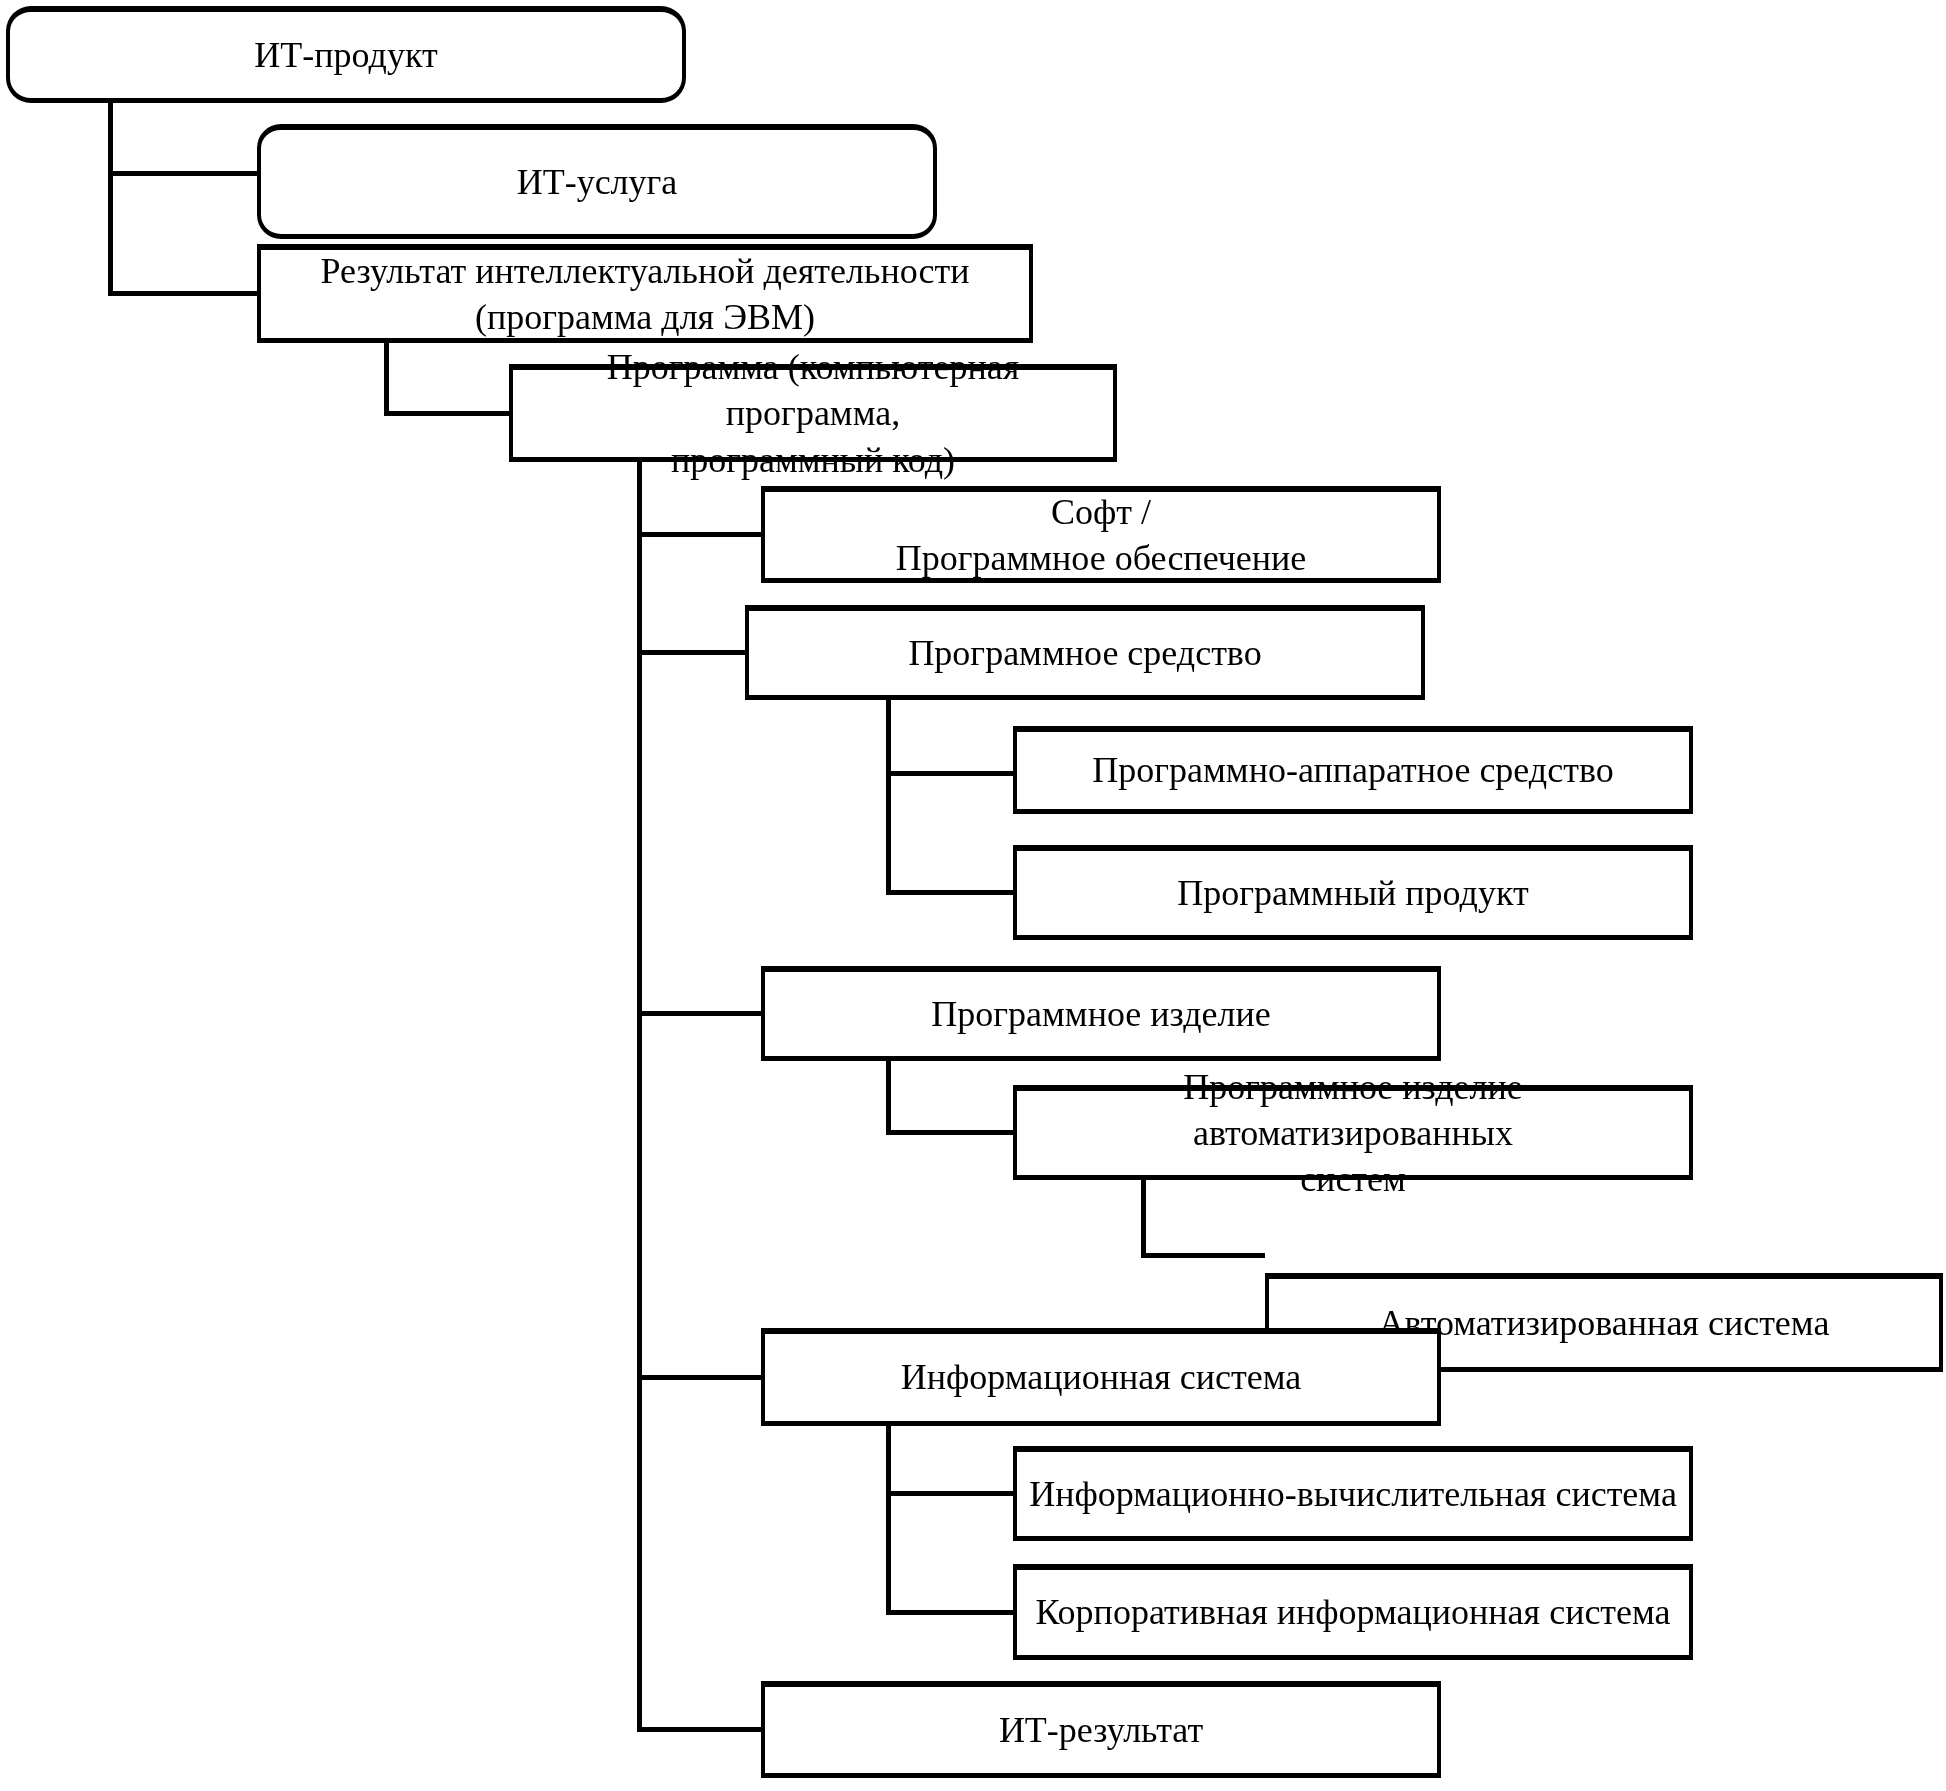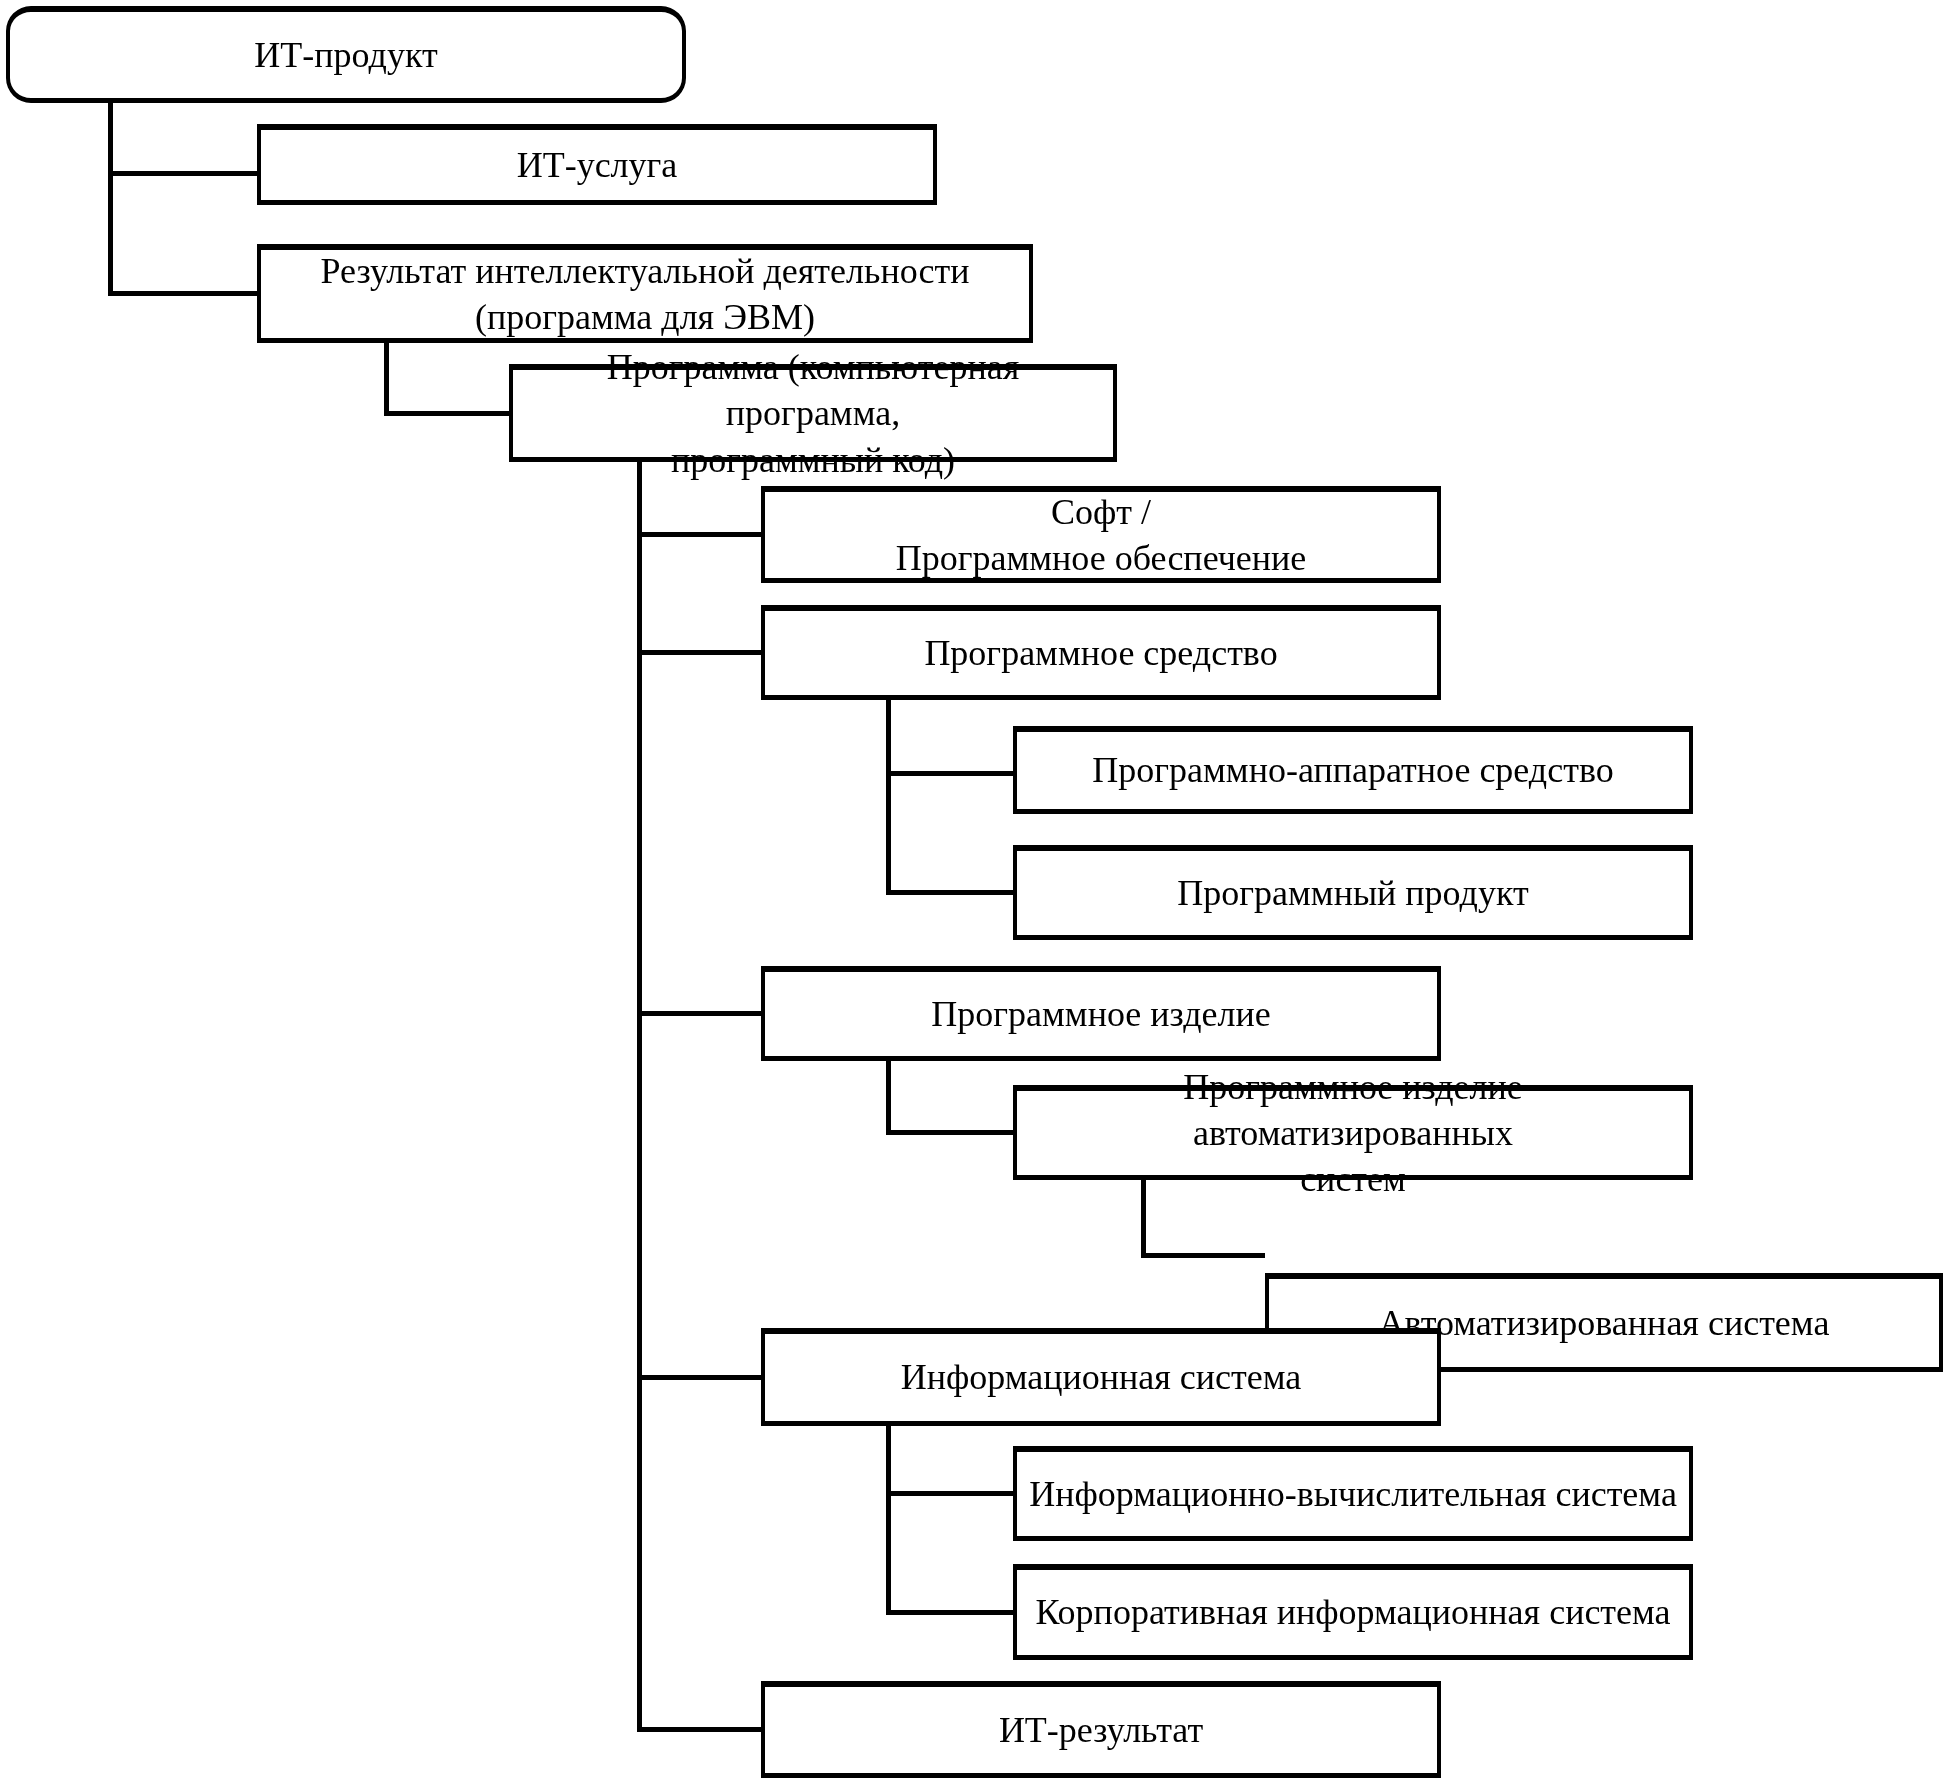--- a/index.html
+++ b/index.html
@@ -31,25 +31,25 @@
     line-height: 1.28;
     padding: 0 8px;
   }
   .seg {
     position: absolute;
     background: #000000;
   }
 
   
   .n0  { left:    6px; top:    6px; width: 680px; height:  97px; border-radius: 25px; }
-  .n1  { left:  257px; top:  124px; width: 680px; height:  81px; }
+  .n1  { left:  257px; top:  124px; width: 680px; height:  115px; border-radius: 24px; }
   .n2  { left:  257px; top:  244px; width: 776px; height:  99px; }
   .n3  { left:  509px; top:  364px; width: 608px; height:  98px; }
   .n4  { left:  761px; top:  486px; width: 680px; height:  97px; }
-  .n5  { left:  761px; top:  605px; width: 680px; height:  95px; }
+  .n5  { left:  745px; top:  605px; width: 680px; height:  95px; }
   .n6  { left: 1013px; top:  726px; width: 680px; height:  88px; }
   .n7  { left: 1013px; top:  845px; width: 680px; height:  95px; }
   .n8  { left:  761px; top:  966px; width: 680px; height:  95px; }
   .n9  { left: 1013px; top: 1085px; width: 680px; height:  95px; }
   .n10 { left: 1265px; top: 1273px; width: 678px; height:  99px; }
   .n11 { left:  761px; top: 1328px; width: 680px; height:  98px; }
   .n12 { left: 1013px; top: 1446px; width: 680px; height:  95px; }
   .n13 { left: 1013px; top: 1564px; width: 680px; height:  96px; }
   .n14 { left:  761px; top: 1681px; width: 680px; height:  97px; }
 

